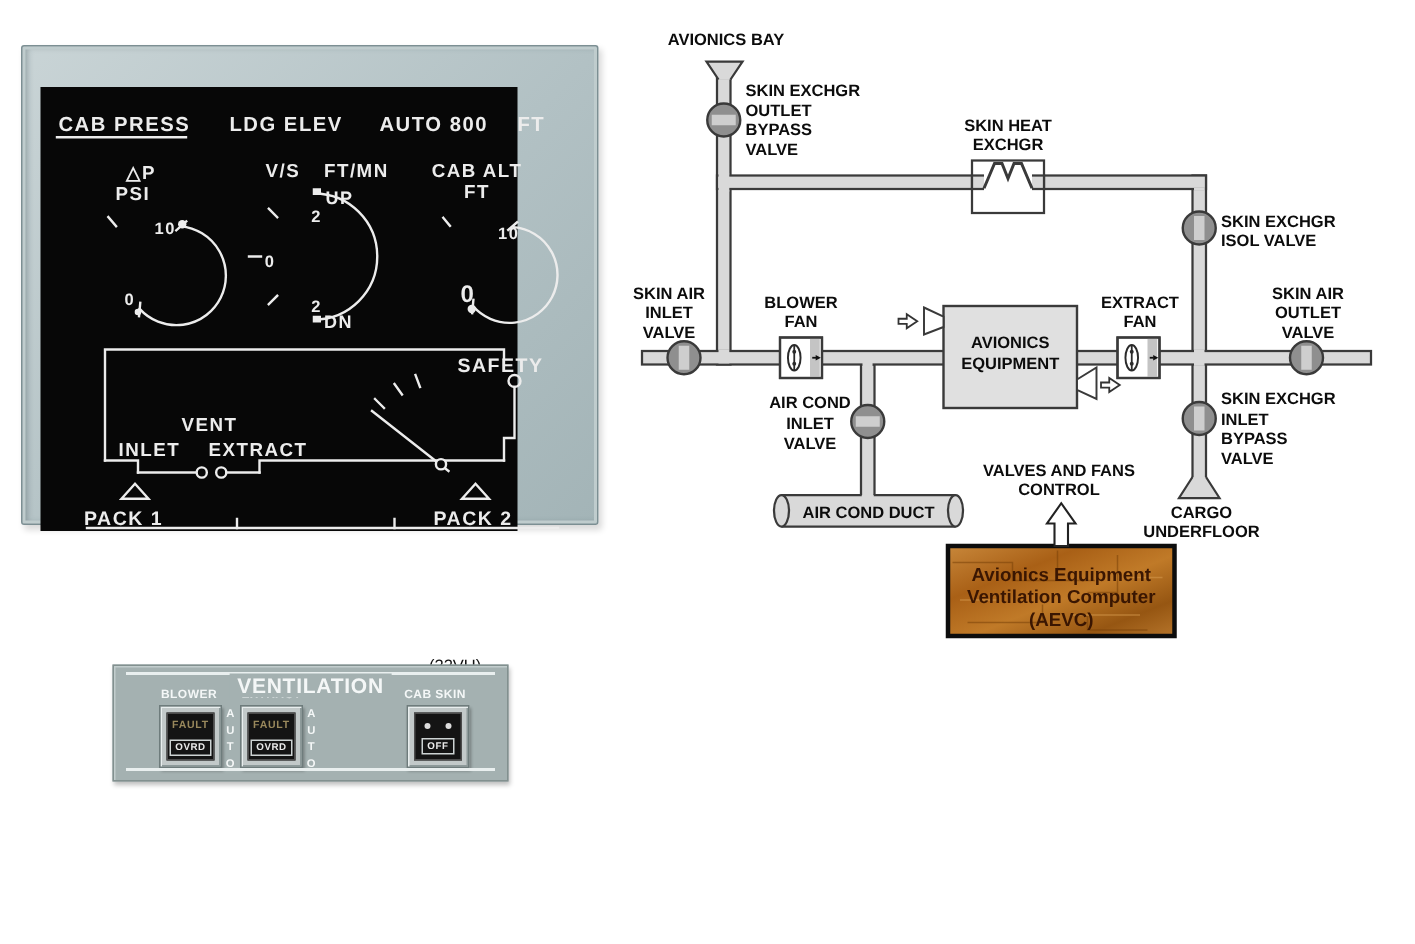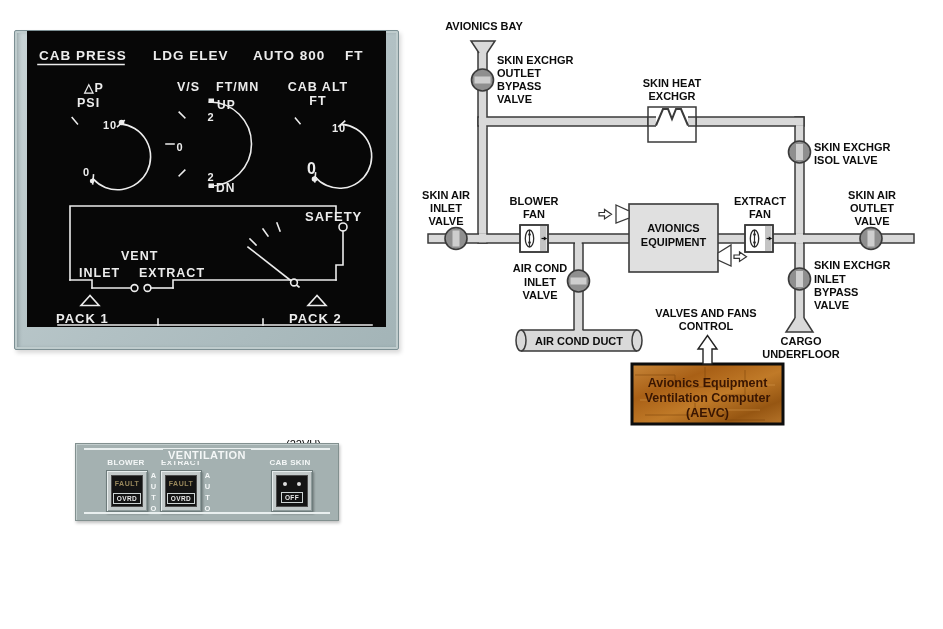--- a/index.html
+++ b/index.html
@@ -3,37 +3,37 @@
 <meta charset="utf-8">
 <style>
   html,body{margin:0;padding:0;background:#ffffff;}
   .stage{position:relative;width:943px;height:629px;background:#ffffff;overflow:hidden;
          font-family:"Liberation Sans",sans-serif;}
   
   .ecam-bezel{position:absolute;left:14px;top:30px;width:383px;height:318px;
     background:linear-gradient(135deg,#c9d4d6 0%,#b2c1c4 55%,#a3b4b7 100%);
     border:1px solid #7c8f93;border-radius:2px;
     box-shadow:inset 0 0 0 2px #bfcccd, inset 3px 0 4px rgba(40,60,65,.35), 2px 3px 4px rgba(0,0,0,.15);}
-  .ecam-screen{position:absolute;left:12px;top:0;width:359px;height:296px;background:#070707;}
+  .ecam-screen{position:absolute;left:12px;top:27px;width:318px;height:296px;background:#070707;}
   .etext{fill:#ececec;font-family:"Liberation Sans",sans-serif;font-weight:bold;letter-spacing:1px;}
   .eline{stroke:#ececec;fill:none;stroke-width:1.6;stroke-linecap:square;}
   
   .diagram-svg{position:absolute;left:415px;top:5px;}
   .duct{fill:#d9d9d9;stroke:#3a3a3a;stroke-width:1.5;}
   .duct-fill{fill:#d9d9d9;stroke:none;}
   .duct-line{fill:none;stroke:#3a3a3a;stroke-width:1.5;}
   .dlabel{fill:#0c0c0c;font-family:"Liberation Sans",sans-serif;font-weight:bold;font-size:11px;}
   .outlined{stroke:#3a3a3a;stroke-width:1.5;}
   
   .vu-tag{position:absolute;left:286px;top:422px;font-size:11px;font-weight:normal;color:#111;margin-top:16px;}
   .vent-panel{position:absolute;left:75px;top:443px;width:262px;height:76px;background:#a4b1b1;
     border:1px solid #82908f;box-shadow:1px 2px 3px rgba(0,0,0,.25), inset 1px 1px 0 #c2cdcd;}
   .pline{position:absolute;left:8px;right:8px;height:2px;background:#e9efef;}
   .vent-title{position:absolute;top:5px;left:50%;transform:translateX(-50%);z-index:2;
-    background:#a4b1b1;padding:0 5px;color:#f4f7f7;font-size:11px;font-weight:bold;letter-spacing:.5px;}
+    background:#a4b1b1;padding:0 5px;color:#f4f7f7;font-size:14px;font-weight:bold;letter-spacing:.5px;}
   .grp-label{position:absolute;top:14px;width:60px;text-align:center;color:#f4f7f7;
     font-size:8px;font-weight:bold;letter-spacing:.3px;}
   .pbtn{position:absolute;top:26px;width:40px;height:40px;background:#c2c9c9;border:1px solid #6e7c7c;
     box-shadow:inset 1px 1px 0 #e8eeee, inset -1px -1px 0 #8d9a9a, 1px 2px 2px rgba(0,0,0,.3);cursor:pointer;}
   .pbtn-face{position:absolute;inset:4px;background:#141414;border:1px solid #4c4c4c;text-align:center;}
   .fault-lgt{margin-top:4px;color:#99885c;font-size:7px;font-weight:bold;letter-spacing:.5px;}
   .ovrd-lgt{display:inline-block;margin-top:3px;border:1px solid #cdd3d3;color:#e9e9e9;
     font-size:6.5px;font-weight:bold;padding:1px 3px;letter-spacing:.4px;}
   .auto-vert{position:absolute;top:27px;height:40px;color:#f4f7f7;font-size:7.5px;font-weight:bold;
     writing-mode:vertical-rl;text-orientation:upright;letter-spacing:2px;}

